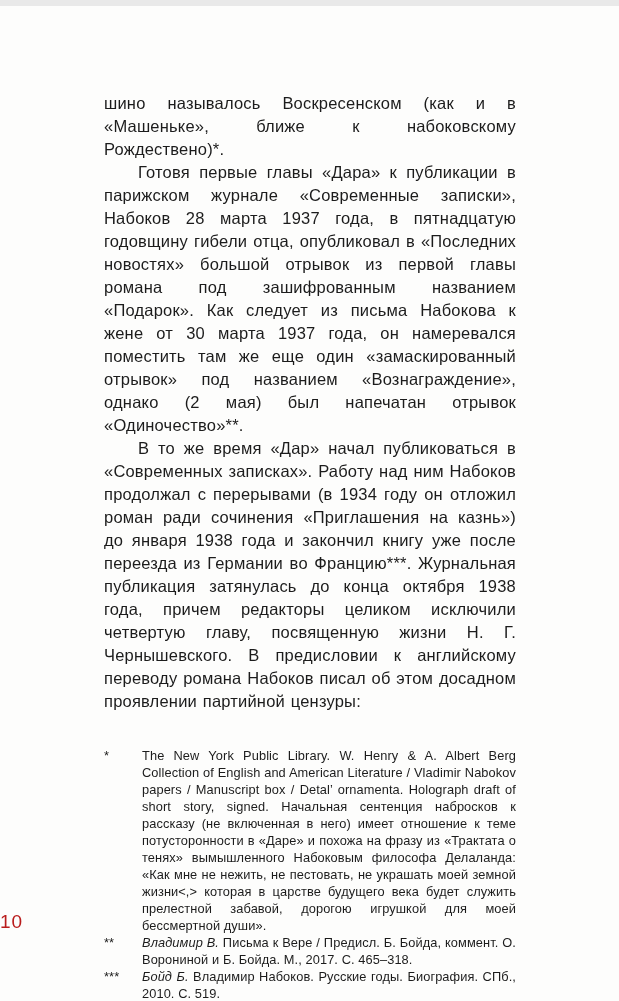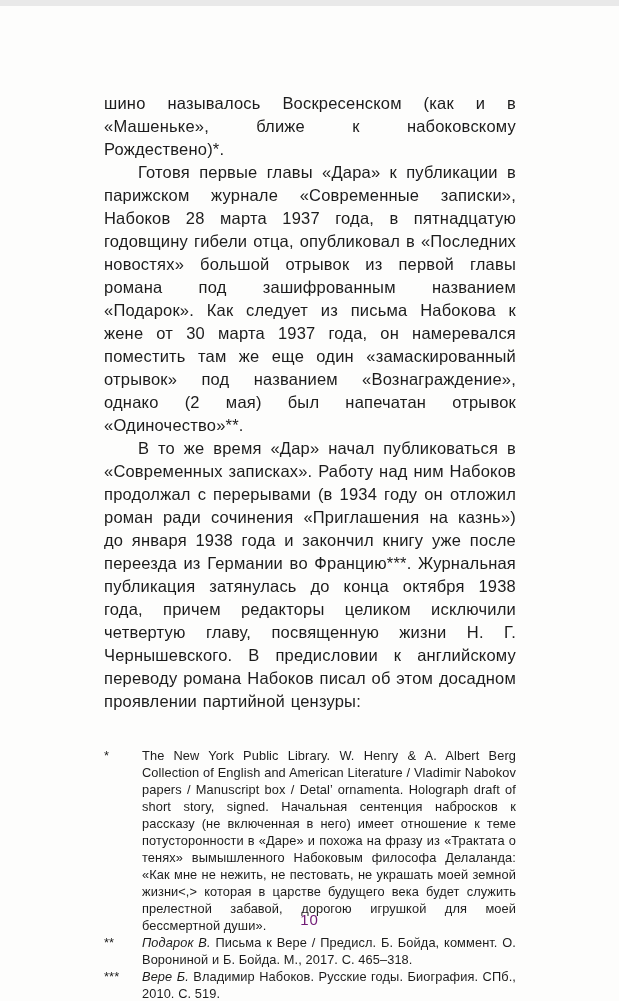--- a/index.html
+++ b/index.html
@@ -53,24 +53,24 @@
     text-align: justify;
   }
   .fn-lead {
     font-style: italic;
   }
   .page-number {
     position: absolute;
     top: 905px;
     left: 0;
     width: 100%;
-    text-align: center;
-    font-size: 15px;
+    text-align: left;
+    font-size: 19px;
     letter-spacing: 1px;
-    color: #701a75;
+    color: #b91c1c;
   }
 </style>
 </head>
 <body>
 
 <div class="page">
   <div class="content">
 
     <div class="body-text">
       <p class="no-indent">шино называлось Воскресенском (как и в «Машеньке», ближе к набоковскому Рождествено)*.</p>
@@ -80,25 +80,25 @@
 
     <div class="footnotes">
 
       <div class="footnote">
         <span class="fn-marker">*</span>
         <span class="fn-body"><span class="fn-lead"></span><span>The New York Public Library. W. Henry &amp; A. Albert Berg Collection of English and American Literature / Vladimir Nabokov papers / Manuscript box / Detal’ ornamenta. Holograph draft of short story, signed. Начальная сентенция набросков к рассказу (не включенная в него) имеет отношение к теме потусторонности в «Даре» и похожа на фразу из «Трактата о тенях» вымышленного Набоковым философа Делаланда: «Как мне не нежить, не пестовать, не украшать моей земной жизни&lt;,&gt; которая в царстве будущего века будет служить прелестной забавой, дорогою игрушкой для моей бессмертной души».</span></span>
       </div>
 
       <div class="footnote">
         <span class="fn-marker">**</span>
-        <span class="fn-body"><span class="fn-lead">Подарок В.</span><span> Письма к Вере / Предисл. Б. Бойда, коммент. О. Ворониной и Б. Бойда. М., 2017. С. 465–318.</span></span>
+        <span class="fn-body"><span class="fn-lead">Владимир В.</span><span> Письма к Вере / Предисл. Б. Бойда, коммент. О. Ворониной и Б. Бойда. М., 2017. С. 465–318.</span></span>
       </div>
 
       <div class="footnote">
         <span class="fn-marker">***</span>
-        <span class="fn-body"><span class="fn-lead">Вере Б.</span><span> Владимир Набоков. Русские годы. Биография. СПб., 2010. С. 519.</span></span>
+        <span class="fn-body"><span class="fn-lead">Бойд Б.</span><span> Владимир Набоков. Русские годы. Биография. СПб., 2010. С. 519.</span></span>
       </div>
 
     </div>
   </div>
 
   <div class="page-number">10</div>
 </div>
 
 </body></html>

